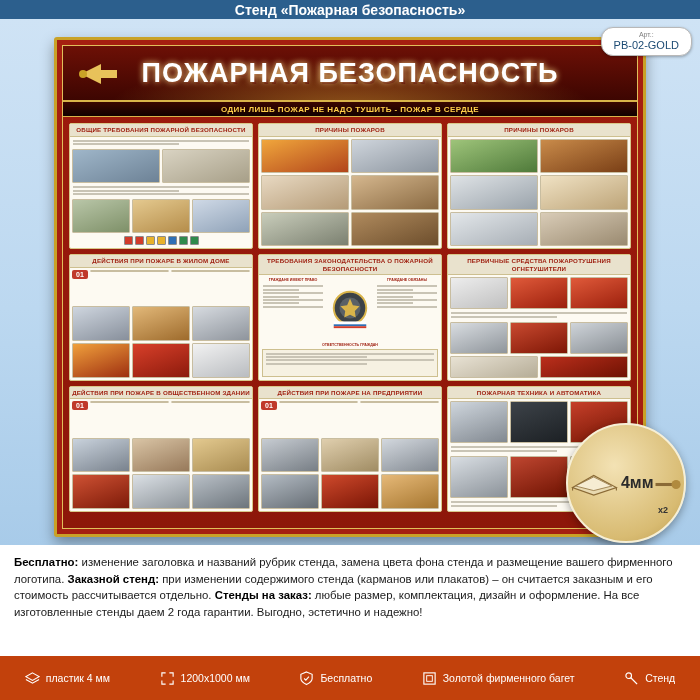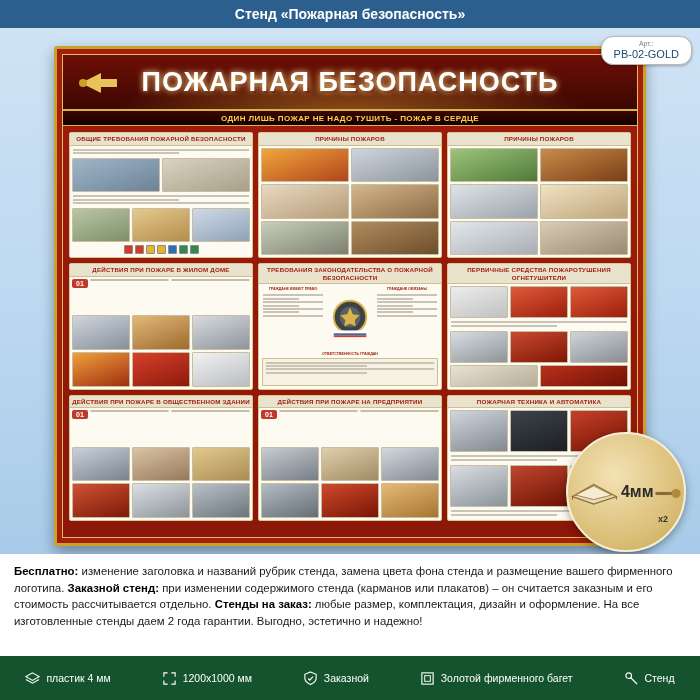--- a/index.html
+++ b/index.html
@@ -3,21 +3,21 @@
 <meta charset="utf-8">
 <style>
   * { box-sizing: border-box; margin: 0; padding: 0; }
   body {
     width: 700px; height: 700px; overflow: hidden;
     font-family: "Liberation Sans", sans-serif;
     background: #ffffff;
   }
   
   .topbar {
-    height: 28px; background: #2c5f8d;
+    height: 19px; background: #2c5f8d;
     display: flex; align-items: center; justify-content: center;
     color: #ffffff; font-size: 14px; font-weight: bold;
   }
   
   .stage {
     position: relative;
     height: 526px;
     background: linear-gradient(180deg,#cfe3f5 0%, #bcd8f0 55%, #a8cbe9 100%);
     overflow: hidden;
   }
@@ -129,21 +129,21 @@
   
   .desc {
     padding: 9px 14px 6px 14px;
     font-size: 11.4px; line-height: 16.5px; color: #1a1a1a;
     text-align: left;
   }
   .desc b { color: #000; }
   
   .featbar {
     position: absolute; left: 0; right: 0; bottom: 0;
-    height: 44px; background: #14532d;
+    height: 44px; background: #c2410c;
     display: flex; align-items: center; justify-content: space-around;
     color: #ffffff; font-size: 10.5px;
   }
   .feat { display: flex; align-items: center; gap: 6px; }
   .feat svg { display: block; }
   .wrap { position: relative; width: 700px; height: 700px; }
 </style>
 </head>
 <body>
 
@@ -448,21 +448,21 @@
         <polyline points="14,10 14,14 10,14" fill="none" stroke="#fff" stroke-width="1.2"></polyline>
         <polyline points="6,14 2,14 2,10" fill="none" stroke="#fff" stroke-width="1.2"></polyline>
       </svg>
       <span>1200х1000 мм</span>
     </div>
     <div class="feat">
       <svg width="15" height="15" viewBox="0 0 16 16">
         <path d="M8 1 L14 3.5 V8 C14 11.5 8 14.5 8 14.5 C8 14.5 2 11.5 2 8 V3.5 Z" fill="none" stroke="#fff" stroke-width="1.2"></path>
         <polyline points="5.5,8 7.3,9.8 10.6,6" fill="none" stroke="#fff" stroke-width="1.2"></polyline>
       </svg>
-      <span>Заказной</span>
+      <span>Бесплатно</span>
     </div>
     <div class="feat">
       <svg width="15" height="15" viewBox="0 0 16 16">
         <rect x="2" y="2" width="12" height="12" fill="none" stroke="#fff" stroke-width="1.2"></rect>
         <rect x="5" y="5" width="6" height="6" fill="none" stroke="#fff" stroke-width="1"></rect>
       </svg>
       <span>Золотой фирменного багет</span>
     </div>
     <div class="feat">
       <svg width="15" height="15" viewBox="0 0 16 16">

